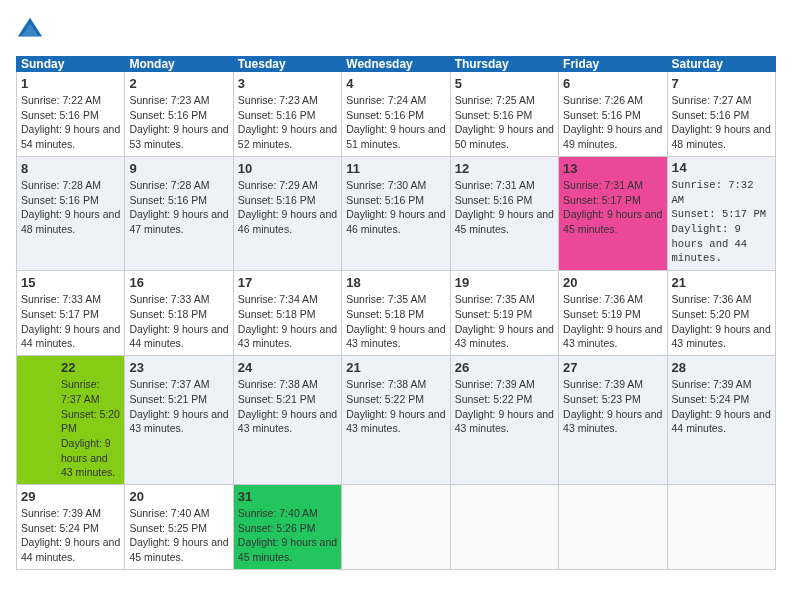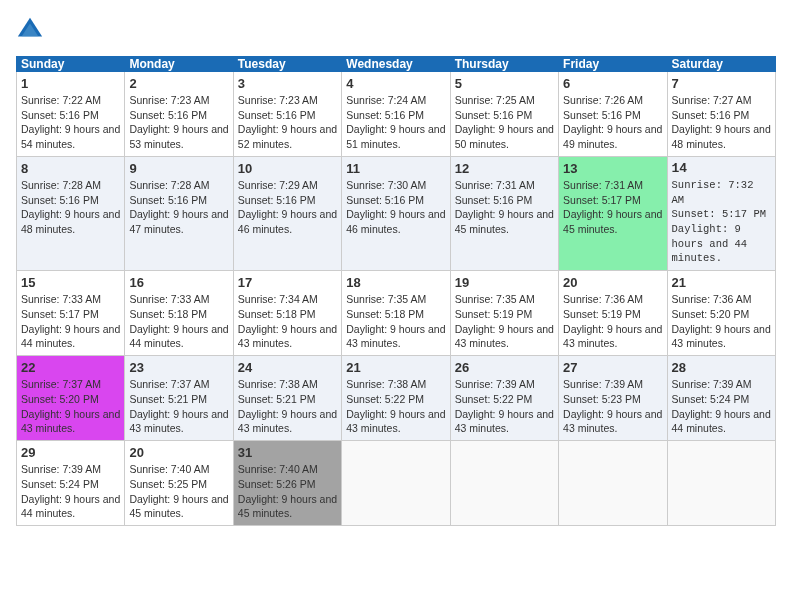--- a/index.html
+++ b/index.html
@@ -214,21 +214,21 @@
         </div>
       </td>
         <td style="background: rgb(238, 242, 248);">
         <span class="day-num">12</span>
         <div class="day-detail">
           Sunrise: 7:31 AM<br>
           Sunset: 5:16 PM<br>
           Daylight: 9 hours and 45 minutes.
         </div>
       </td>
-        <td style="background: #86efac;">
+        <td style="background: #ec4899;">
         <span class="day-num">13</span>
         <div class="day-detail">
           Sunrise: 7:31 AM<br>
           Sunset: 5:17 PM<br>
           Daylight: 9 hours and 45 minutes.
         </div>
       </td>
         <td style="background: rgb(238, 242, 248); font-family: Liberation Mono, monospace;">
         <span class="day-num">14</span>
         <div class="day-detail">
@@ -290,21 +290,21 @@
         <td style="background: rgb(255, 255, 255);">
         <span class="day-num">21</span>
         <div class="day-detail">
           Sunrise: 7:36 AM<br>
           Sunset: 5:20 PM<br>
           Daylight: 9 hours and 43 minutes.
         </div>
       </td>
       </tr>
       <tr>
-        <td style="background: #d946ef;">
+        <td style="background: #84cc16; padding-left: 44px;">
         <span class="day-num">22</span>
         <div class="day-detail">
           Sunrise: 7:37 AM<br>
           Sunset: 5:20 PM<br>
           Daylight: 9 hours and 43 minutes.
         </div>
       </td>
         <td style="background: rgb(238, 242, 248);">
         <span class="day-num">23</span>
         <div class="day-detail">
@@ -364,21 +364,21 @@
         </div>
       </td>
         <td style="background: rgb(255, 255, 255);">
         <span class="day-num">20</span>
         <div class="day-detail">
           Sunrise: 7:40 AM<br>
           Sunset: 5:25 PM<br>
           Daylight: 9 hours and 45 minutes.
         </div>
       </td>
-        <td style="background: #a3a3a3;">
+        <td style="background: #22c55e;">
         <span class="day-num">31</span>
         <div class="day-detail">
           Sunrise: 7:40 AM<br>
           Sunset: 5:26 PM<br>
           Daylight: 9 hours and 45 minutes.
         </div>
       </td>
         <td class="empty-cell"></td>
         <td class="empty-cell"></td>
         <td class="empty-cell"></td>

